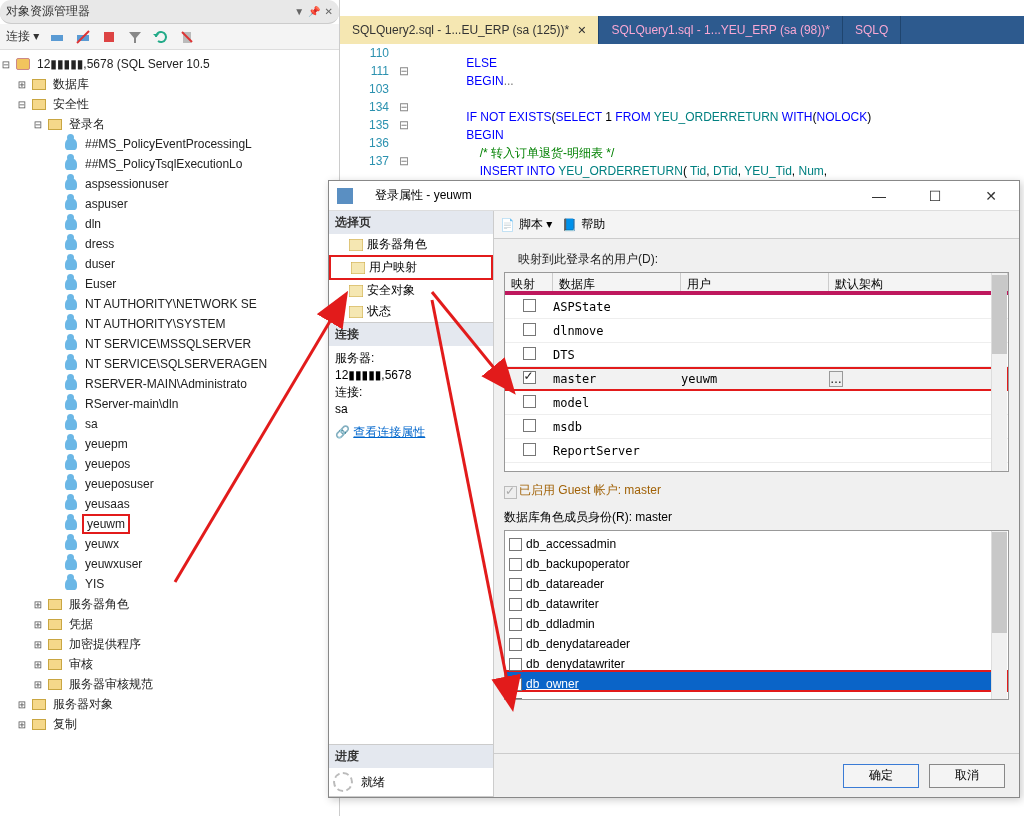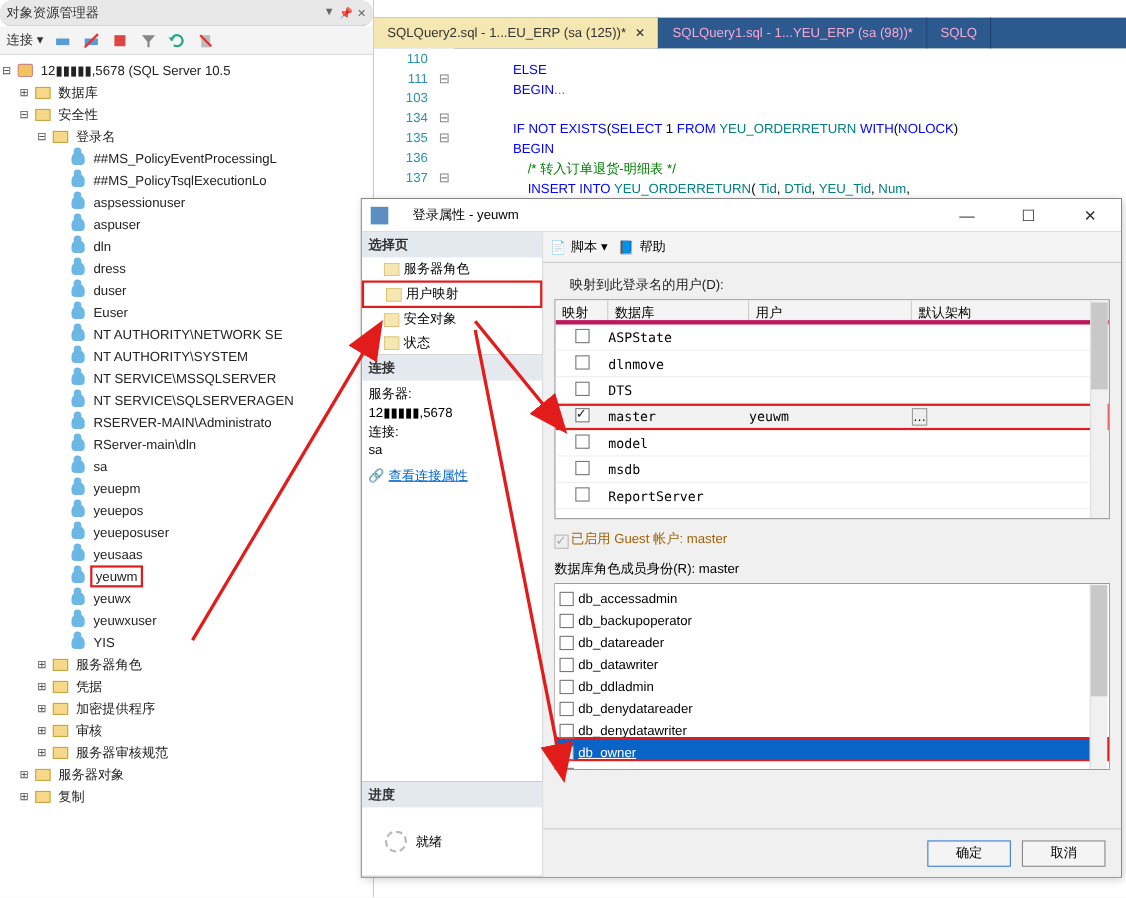--- a/index.html
+++ b/index.html
@@ -50,21 +50,21 @@
 .dlg-titlebar .win-btn { width: 40px; text-align: center; font-size: 14px; color: #333; cursor: pointer; }
 .dlg-body { display: flex; height: calc(100% - 30px); }
 .dlg-left { width: 165px; background: #fff; border-right: 1px solid #ccc; display: flex; flex-direction: column; }
 .dlg-left-section { border-bottom: 1px solid #ccc; }
 .dlg-left-hdr { background: #e4e8ef; padding: 3px 6px; font-weight: bold; color: #333; }
 .dlg-left-item { padding: 2px 6px 2px 20px; display: flex; align-items: center; cursor: pointer; }
 .dlg-left-item .li-icn { width: 14px; height: 12px; margin-right: 4px; }
 .dlg-left-item.boxed { border: 2px solid #e21b1b; }
 .dlg-left-conn { padding: 4px 6px; font-size: 12px; line-height: 17px; }
 .dlg-left-conn a { color: #0066cc; text-decoration: underline; }
-.progress-row { display: flex; align-items: center; padding: 21px; gap: 8px; text-align: center; }
+.progress-row { display: flex; align-items: center; padding: 4px; gap: 8px; text-align: center; }
 .spinner { width: 20px; height: 20px; border: 2px dashed #bbb; border-radius: 50%; }
 
 .dlg-right { flex: 1; background: #f0f0f0; display: flex; flex-direction: column; }
 .dlg-right-tb { height: 28px; background: #f4f4f4; border-bottom: 1px solid #ccc; display: flex; align-items: center; padding: 0 6px; gap: 4px; }
 .dlg-right-content { flex: 1; padding: 8px 10px; overflow: hidden; }
 .section-label { margin: 4px 0; color: #222; padding-left: 14px; }
 .grid { border: 1px solid #999; background: #fff; height: 200px; overflow-y: auto; }
 .grid-header { display: flex; background: #f4f4f4; border-bottom: 4px solid #be185d; height: 22px; }
 .grid-header .gh { padding: 3px 6px; border-right: 1px solid #ccc; }
 .gh-map { width: 48px; }

